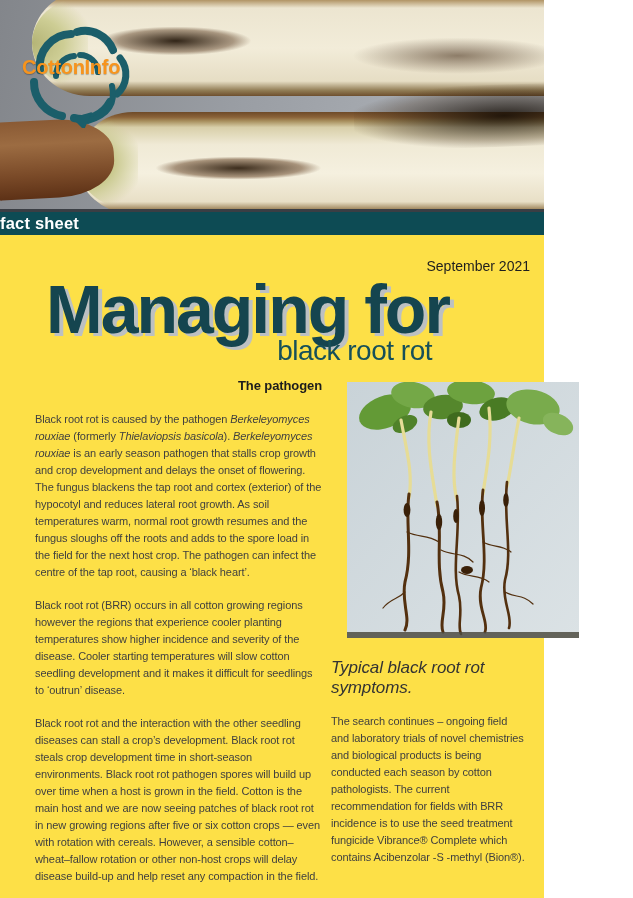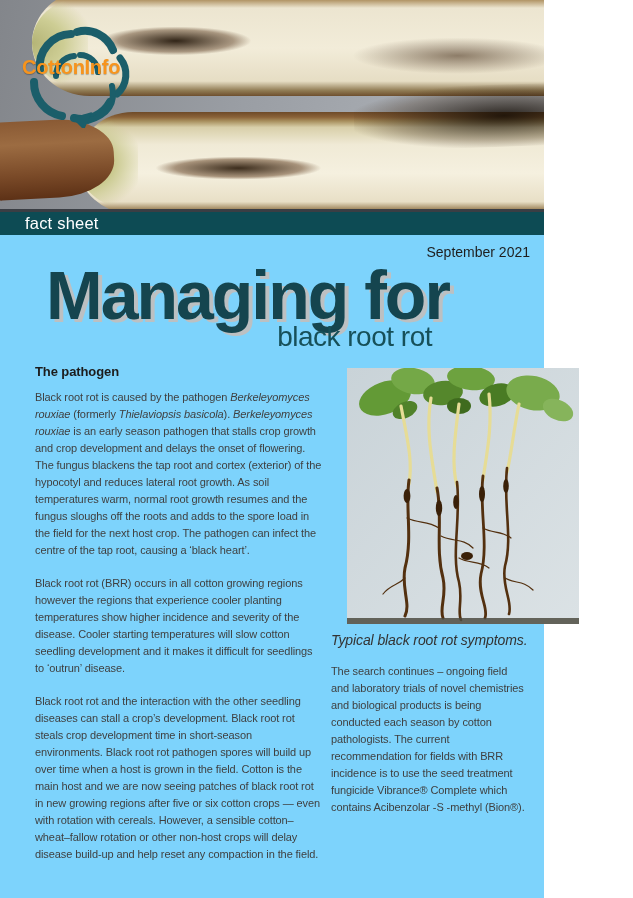--- a/index.html
+++ b/index.html
@@ -2,21 +2,21 @@
 <html><head>
 <meta charset="utf-8">
 <style>
   * { margin:0; padding:0; box-sizing:border-box; }
   html,body { background:#ffffff; }
   body {
     width:633px; height:898px; overflow:hidden;
     font-family:"Liberation Sans", sans-serif;
     color:#3f3f3f;
   }
-  .page { width:544px; height:898px; position:relative; background:#7dd3fc; }
+  .page { width:544px; height:898px; position:relative; background:#fde047; }
 
   
   .header-photo{
     position:relative; height:212px; overflow:hidden;
     background:linear-gradient(100deg,#83868b 0%,#9a9ea4 45%,#b4b8be 100%);
     border-bottom:3px solid #3a3e44;
   }
   .stem-top{
     position:absolute; left:32px; right:-20px; top:-10px; height:106px;
     border-radius:60px 0 0 60px / 55px 0 0 55px;
@@ -58,28 +58,28 @@
   .logo svg{ position:absolute; left:0; top:0; width:122px; height:108px; }
   .logo-text{
     position:absolute; left:6px; top:36px; white-space:nowrap;
     font-size:20px; font-weight:bold; color:#f7941d; letter-spacing:-0.3px;
     text-shadow:0 1px 1px rgba(0,0,0,.25);
   }
 
   
   .fact-bar{
     height:23px; background:#0d4b54; color:#ffffff;
-    font-size:16.5px; line-height:23px; padding-left:25px; letter-spacing:.2px;
+    font-size:16.5px; line-height:23px; padding-left:0; letter-spacing:.2px;font-weight:bold;
   }
 
   
   .content{ padding:0 0 0 0; }
   .issue-date{
     text-align:right; padding:9px 14px 0 0;
-    font-size:14px; color:#1e1e1e;
+    font-size:14px; color:#1e1e1e;margin-top:14px;
   }
   .page-title{
     margin:1px 0 0 46px;
     font-size:68px; font-weight:bold; letter-spacing:-2px; line-height:1.0;
     color:#15454f; text-shadow:4px 3px 0 #bcc0c2;
   }
   .page-subtitle{
     text-align:right; padding-right:112px; margin-top:-8px;
     font-size:28px; color:#175059; letter-spacing:-0.5px;
   }
@@ -88,25 +88,25 @@
   .col-left{ width:287px; margin-right:9px; flex:none; }
   .col-right{ flex:1; min-width:0; }
 
   .body-text, .col-left p, .col-right p{
     font-size:11px; line-height:17px; color:#3f3f3f; letter-spacing:-0.1px;
   }
   .col-left p, .col-right p{ margin-bottom:16px; }
   h3.section-heading{
     font-size:13px; font-weight:bold; color:#1c1c1c; margin-bottom:16px; letter-spacing:-0.1px;
   }
-  .col-left h3.section-heading{ margin-top:3px; margin-bottom:10px; }
+  .col-left h3.section-heading{ margin-top:3px; margin-bottom:18px;text-align:right; }
 
   .seedlings-photo{ display:block; width:232px; height:256px; margin:7px 0 0 16px; }
   .photo-caption{
-    font-style:italic; font-size:14px; color:#333; margin:8px 0 15px 0; letter-spacing:-0.1px;
+    font-style:italic; font-size:17px; color:#333; margin:20px 0 15px 0; letter-spacing:-0.1px;
   }
   .col-right h3.mid{ margin-bottom:14px; }
 </style>
 </head>
 <body>
 
 <div class="page">
 
   <div class="header-photo">
     <div class="stem-top"></div>

